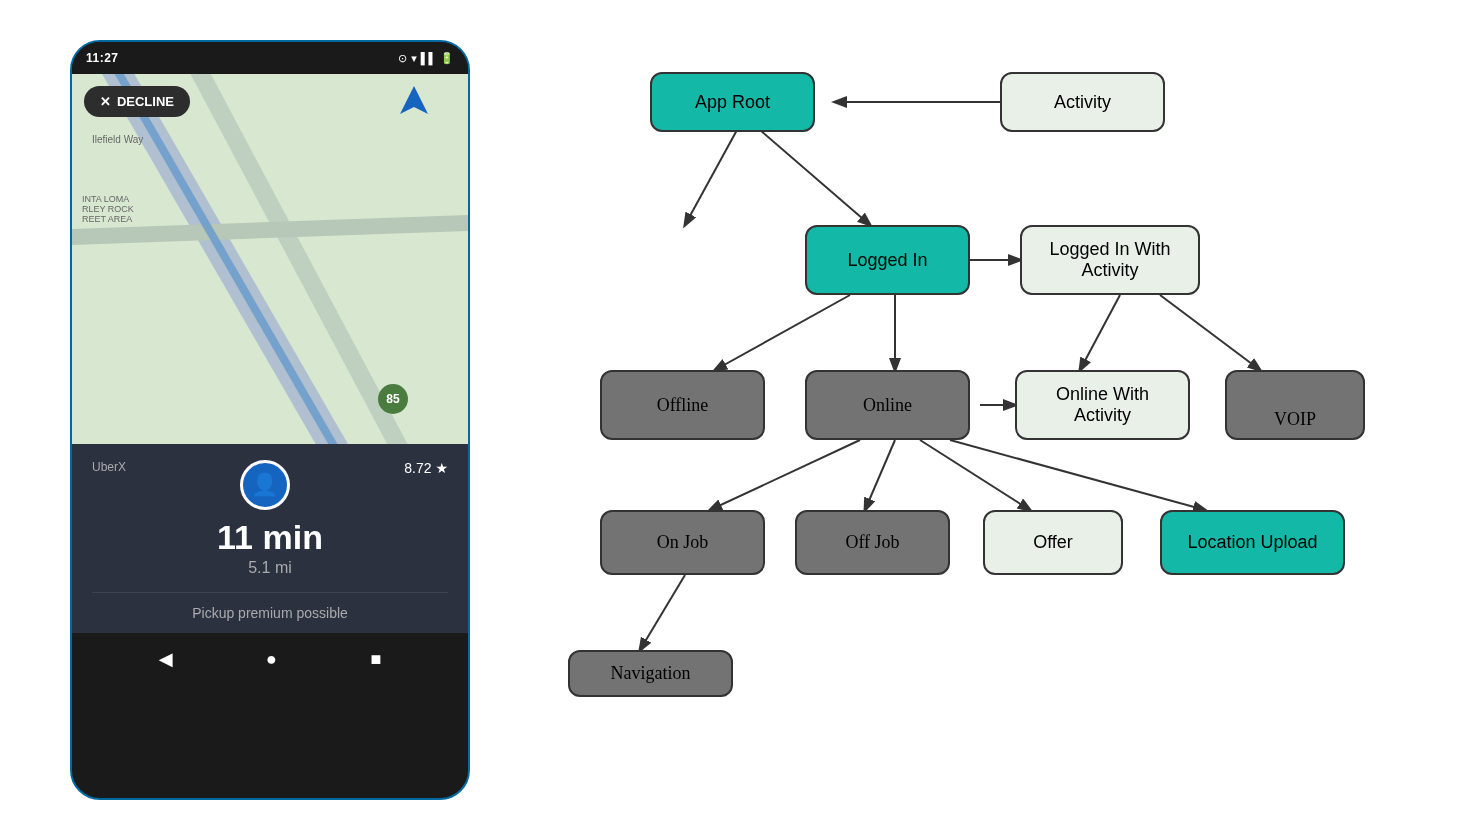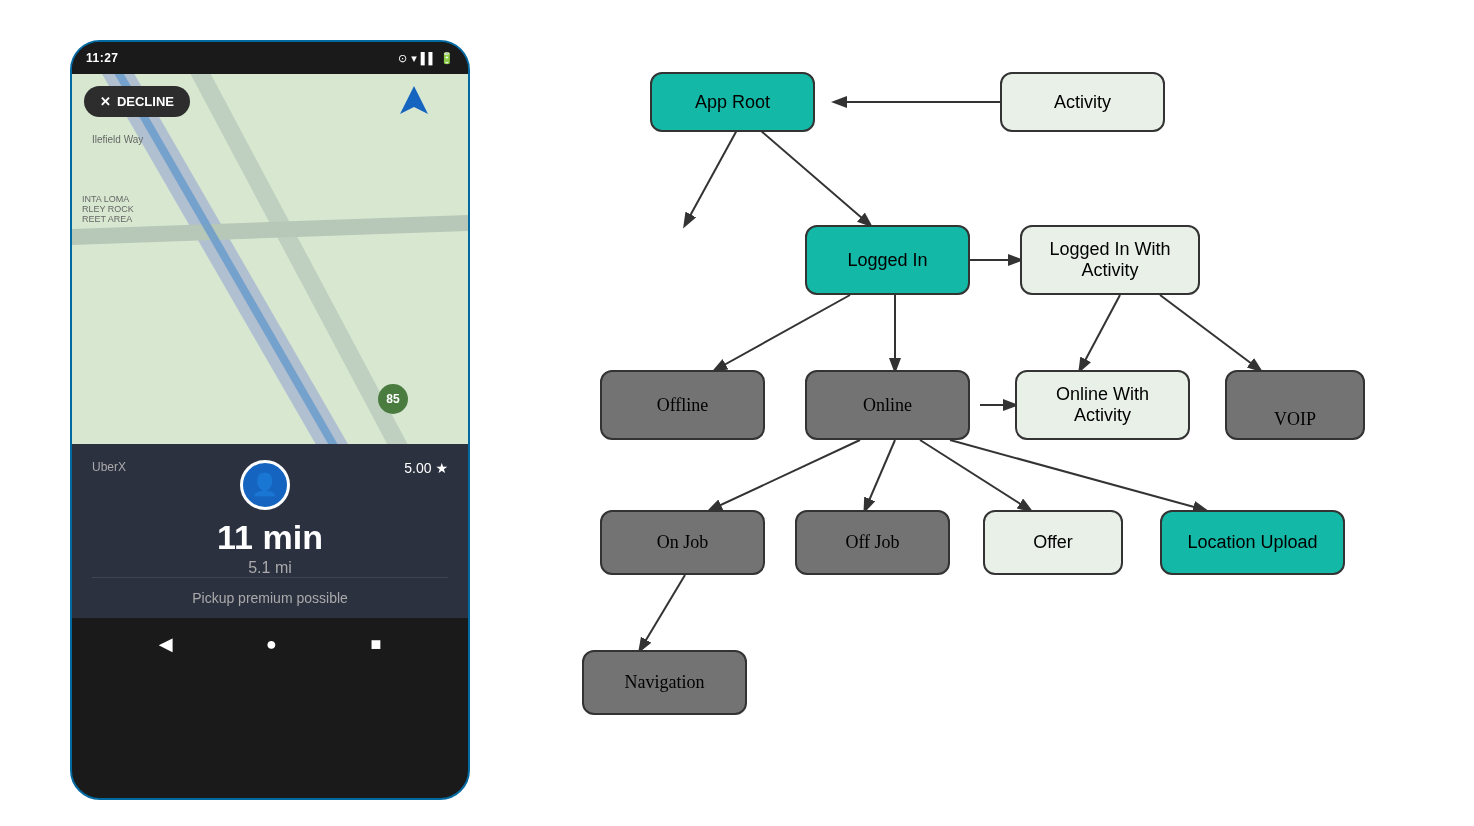--- a/index.html
+++ b/index.html
@@ -175,21 +175,21 @@
     .distance {
       font-size: 16px;
       color: #aaa;
       text-align: center;
       margin-top: 2px;
     }
     .pickup-text {
       text-align: center;
       color: #aaa;
       font-size: 14px;
-      margin-top: 0;
+      margin-top: 15px;
       padding-top: 12px;
       border-top: 1px solid #3d4455;
     }
     .phone-nav-bar {
       background: #1a1a1a;
       height: 52px;
       display: flex;
       justify-content: space-around;
       align-items: center;
       padding: 0 40px;
@@ -287,21 +287,21 @@
 
       <div class="nav-arrow"></div>
     </div>
 
     <div class="info-panel">
       <div class="info-top-row">
         <span class="service-label">UberX</span>
         <div class="avatar-circle">
           <span>👤</span>
         </div>
-        <span class="rating">5.00 ★</span>
+        <span class="rating">8.72 ★</span>
       </div>
       <div class="eta-large">11 min</div>
       <div class="distance">5.1 mi</div>
       <div class="pickup-text">Pickup premium possible</div>
     </div>
 
     <div class="phone-nav-bar">
       <span class="nav-btn">◀</span>
       <span class="nav-btn">●</span>
       <span class="nav-btn">■</span>
@@ -392,18 +392,18 @@
     </div>
 
     <div class="flow-box green-fill" style="left:443px; top:480px; width:140px; height:65px;">
       <span>Offer</span>
     </div>
 
     <div class="flow-box" style="left:620px; top:480px; width:185px; height:65px;">
       <span>Location Upload</span>
     </div>
 
-    <div class="flow-box blue-fill" style="left:42px; top:620px; width:165px; height:65px;">
+    <div class="flow-box blue-fill" style="left:28px; top:620px; width:165px; height:47px;">
       <span>Navigation</span>
     </div>
 
   </div>
 </div>
 
 </body></html>

